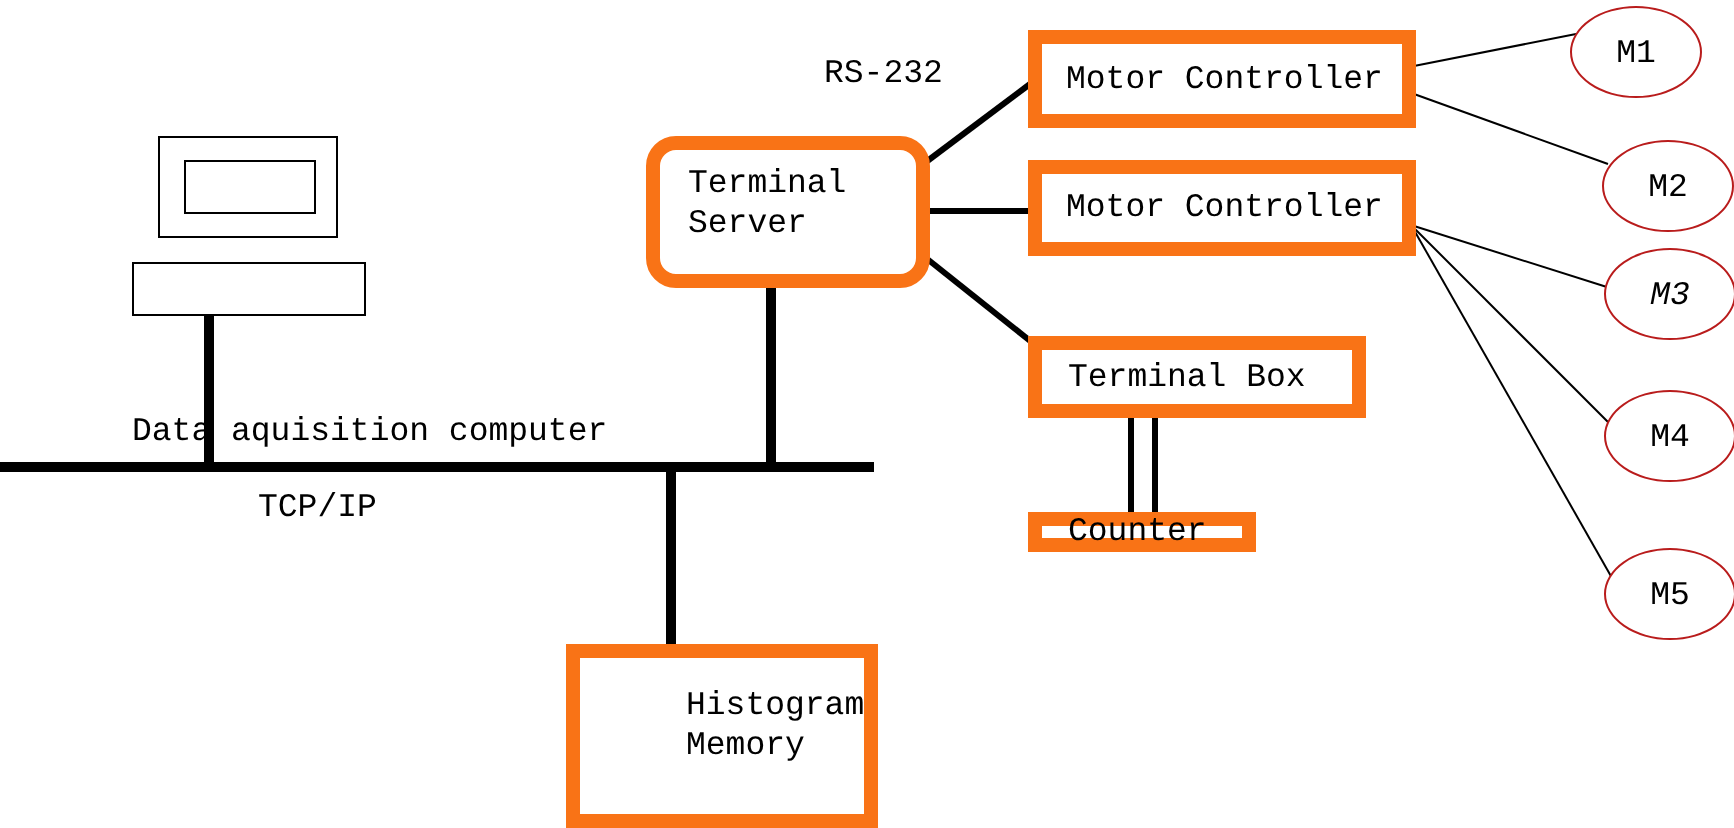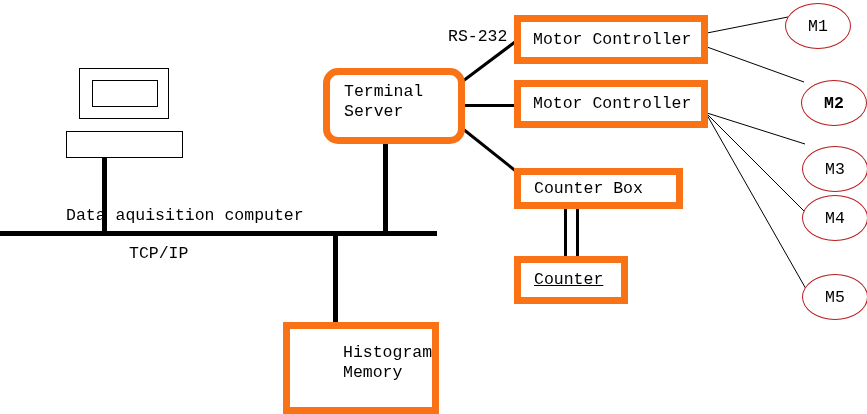--- a/index.html
+++ b/index.html
@@ -58,36 +58,36 @@
     display: flex;
     align-items: center;
     justify-content: center;
   }
 
   
   #node-terminal-server   { left: 323px; top: 68px;  width: 142px; height: 76px; padding: 7px 0 0 14px; border-radius: 15px; }
   #node-motor-controller-1{ left: 514px; top: 15px;  width: 194px; height: 49px; padding-left: 12px; }
   #node-motor-controller-2{ left: 514px; top: 80px;  width: 194px; height: 48px; padding-left: 12px; }
   #node-counter-box       { left: 514px; top: 168px; width: 169px; height: 41px; padding-left: 13px; }
-  #node-counter           { left: 514px; top: 256px; width: 114px; height: 48px; padding-left: 13px; text-decoration: underline; }
+  #node-counter           { left: 514px; top: 256px; width: 114px; height: 20px; padding-left: 13px; }
   #node-histogram-memory  { left: 283px; top: 322px; width: 156px; height: 92px; padding: 14px 0 0 53px; }
 
   #motor-m1 { left: 785px; top: 3px;  }
-  #motor-m2 { left: 801px; top: 80px; font-weight: bold; }
-  #motor-m3 { left: 802px; top: 146px; }
+  #motor-m2 { left: 801px; top: 70px; }
+  #motor-m3 { left: 802px; top: 124px; font-style: italic; }
   #motor-m4 { left: 802px; top: 195px; }
   #motor-m5 { left: 802px; top: 274px; }
 
   #monitor-body   { left: 79px; top: 68px;  width: 90px;  height: 51px; }
   #monitor-screen { left: 92px; top: 80px;  width: 66px;  height: 27px; position: absolute; background: #ffffff; border: 1px solid #000000; }
   #keyboard       { left: 66px; top: 131px; width: 117px; height: 27px; }
 
   #label-data-acquisition { left: 66px;  top: 171px; margin-top: 36px; }
   #label-tcpip            { left: 129px; top: 245px; }
-  #label-rs232            { left: 448px; top: 28px;  }
+  #label-rs232            { left: 412px; top: 28px;  }
 </style>
 </head>
 <body>
 
 <div id="stage">
 
   <div class="lbl" id="label-data-acquisition">Data aquisition computer</div>
   <div class="lbl" id="label-tcpip">TCP/IP</div>
   <div class="lbl" id="label-rs232">RS-232</div>
 
@@ -122,21 +122,21 @@
   <div id="monitor-screen"></div>
   <div class="icon-rect" id="keyboard"></div>
 
   <div class="box" id="node-terminal-server">Terminal
 Server</div>
 
   <div class="box vcenter" id="node-motor-controller-1">Motor Controller</div>
 
   <div class="box vcenter" id="node-motor-controller-2">Motor Controller</div>
 
-  <div class="box vcenter" id="node-counter-box">Counter Box</div>
+  <div class="box vcenter" id="node-counter-box">Terminal Box</div>
 
   <div class="box vcenter" id="node-counter">Counter</div>
 
   <div class="box" id="node-histogram-memory">Histogram
 Memory</div>
 
   <div class="motor" id="motor-m1">
     <span>M1</span>
   </div>
   <div class="motor" id="motor-m2">

